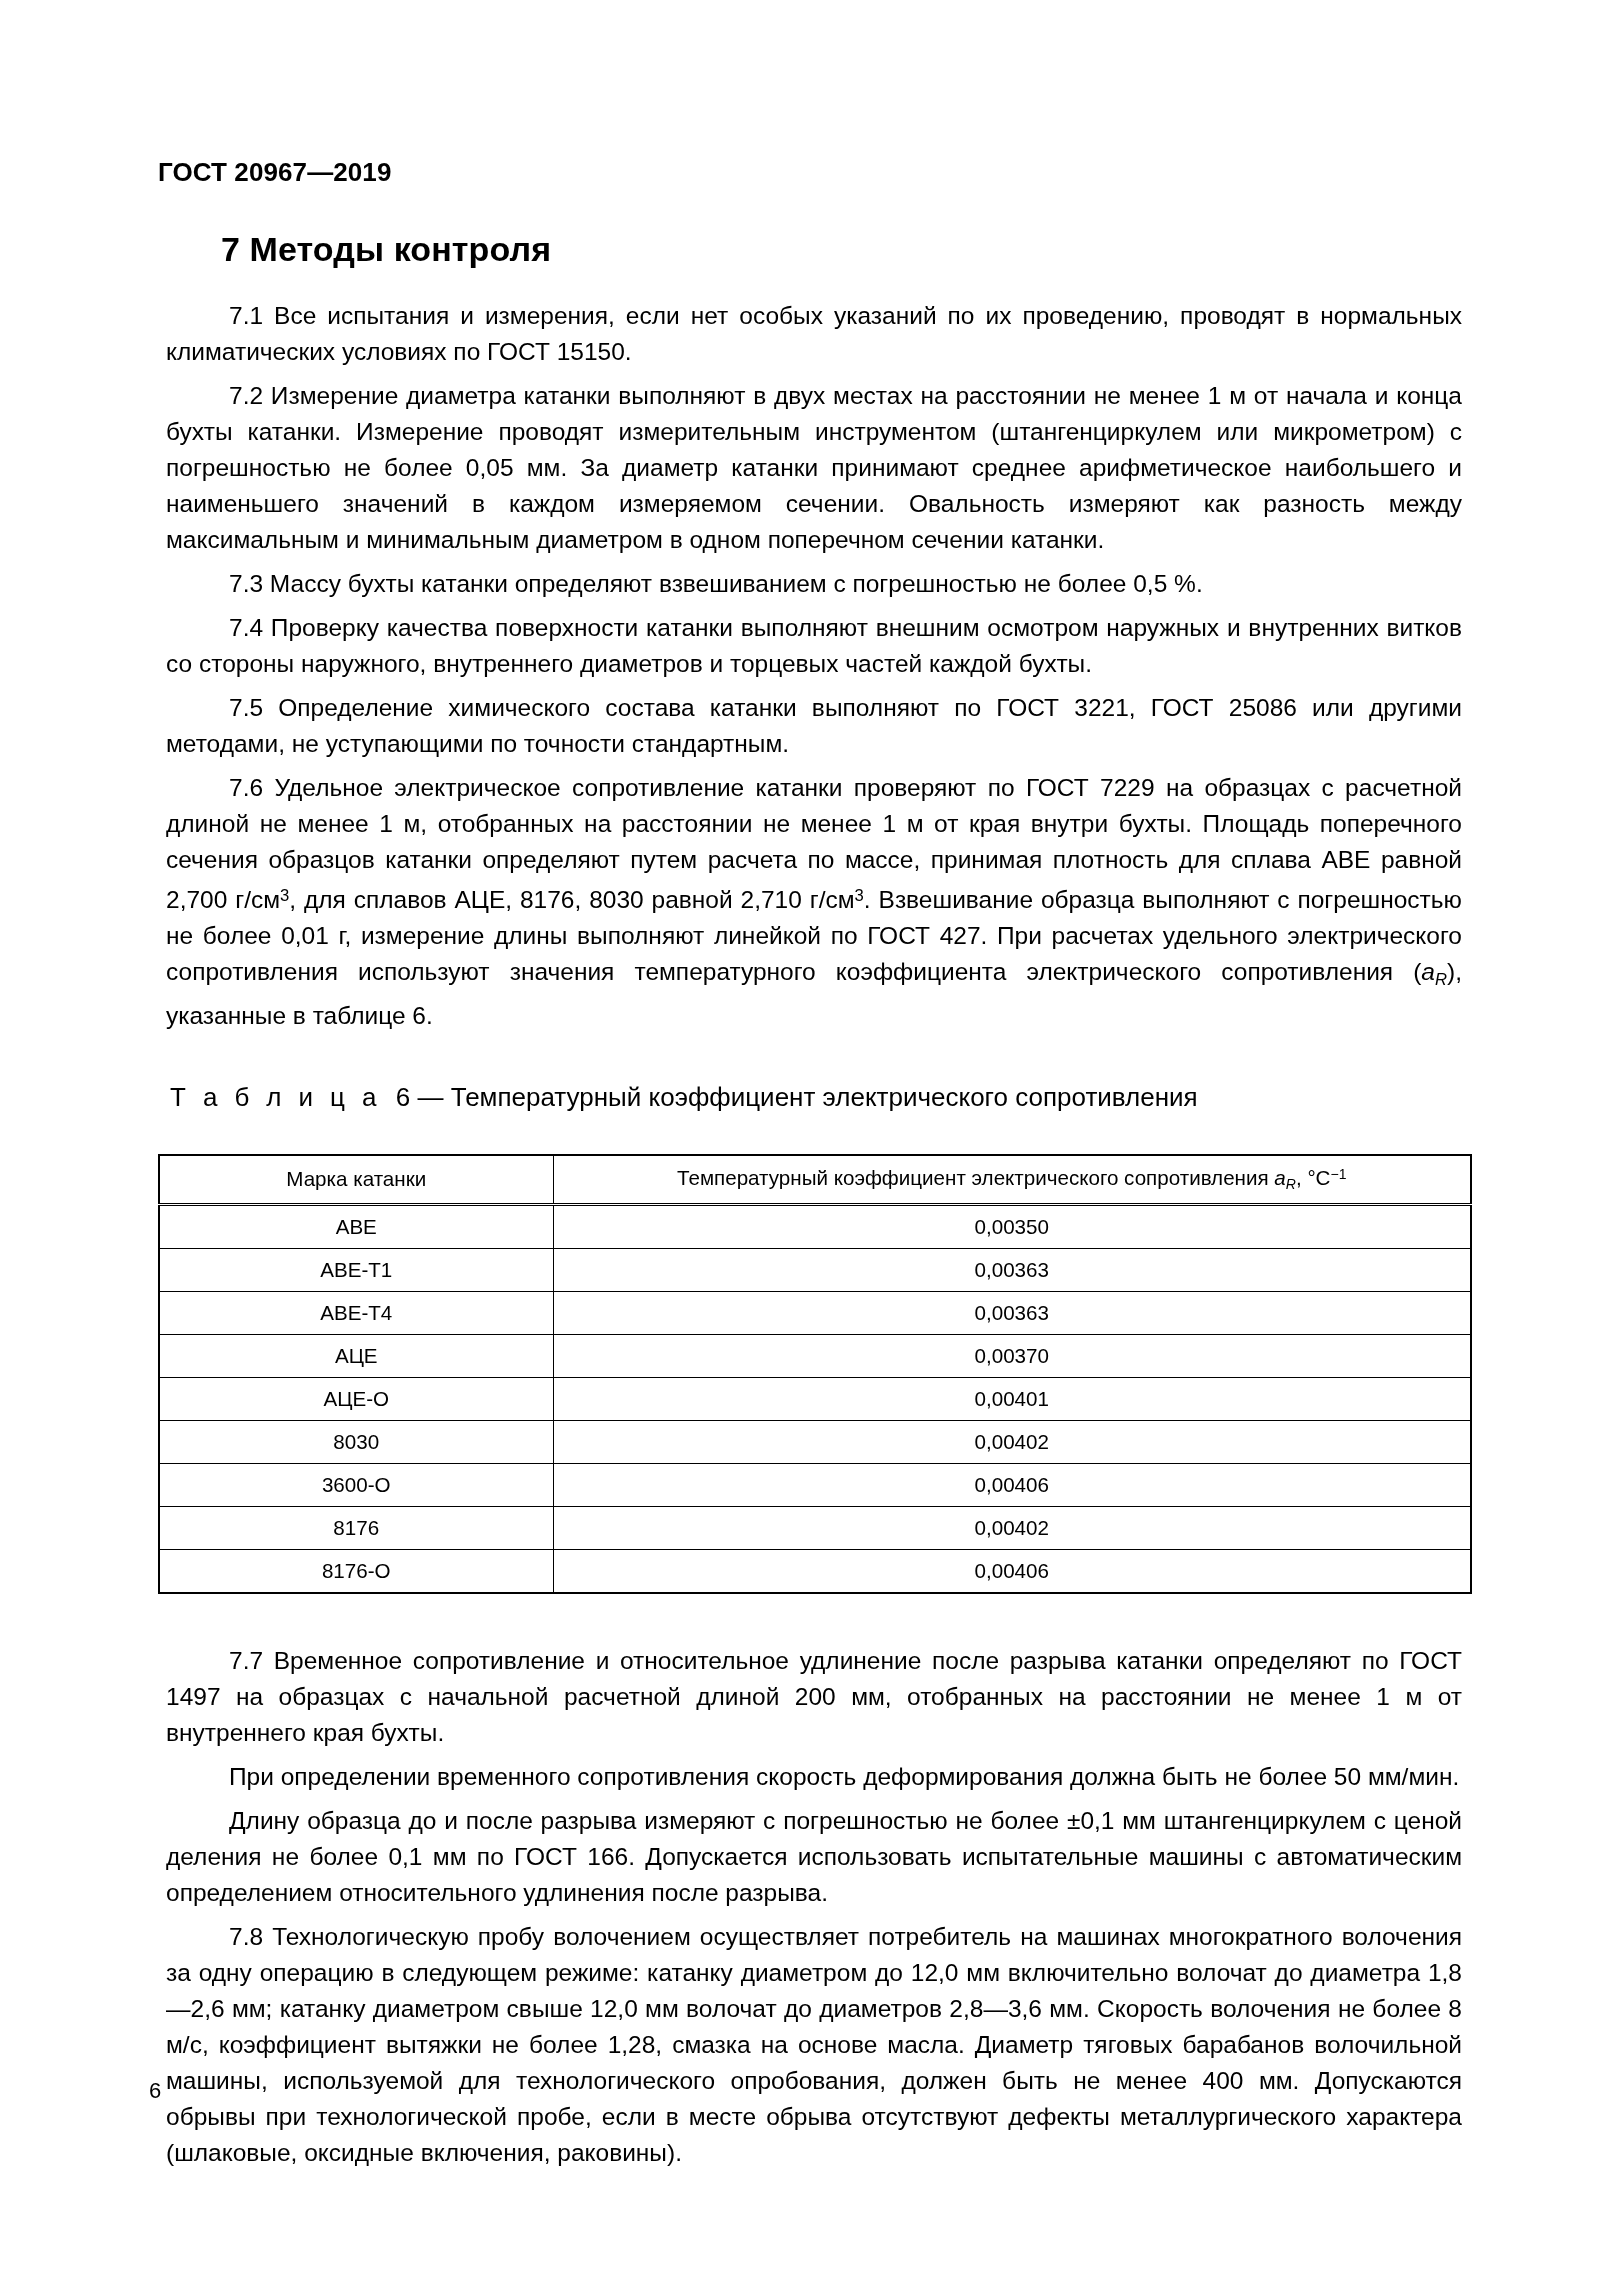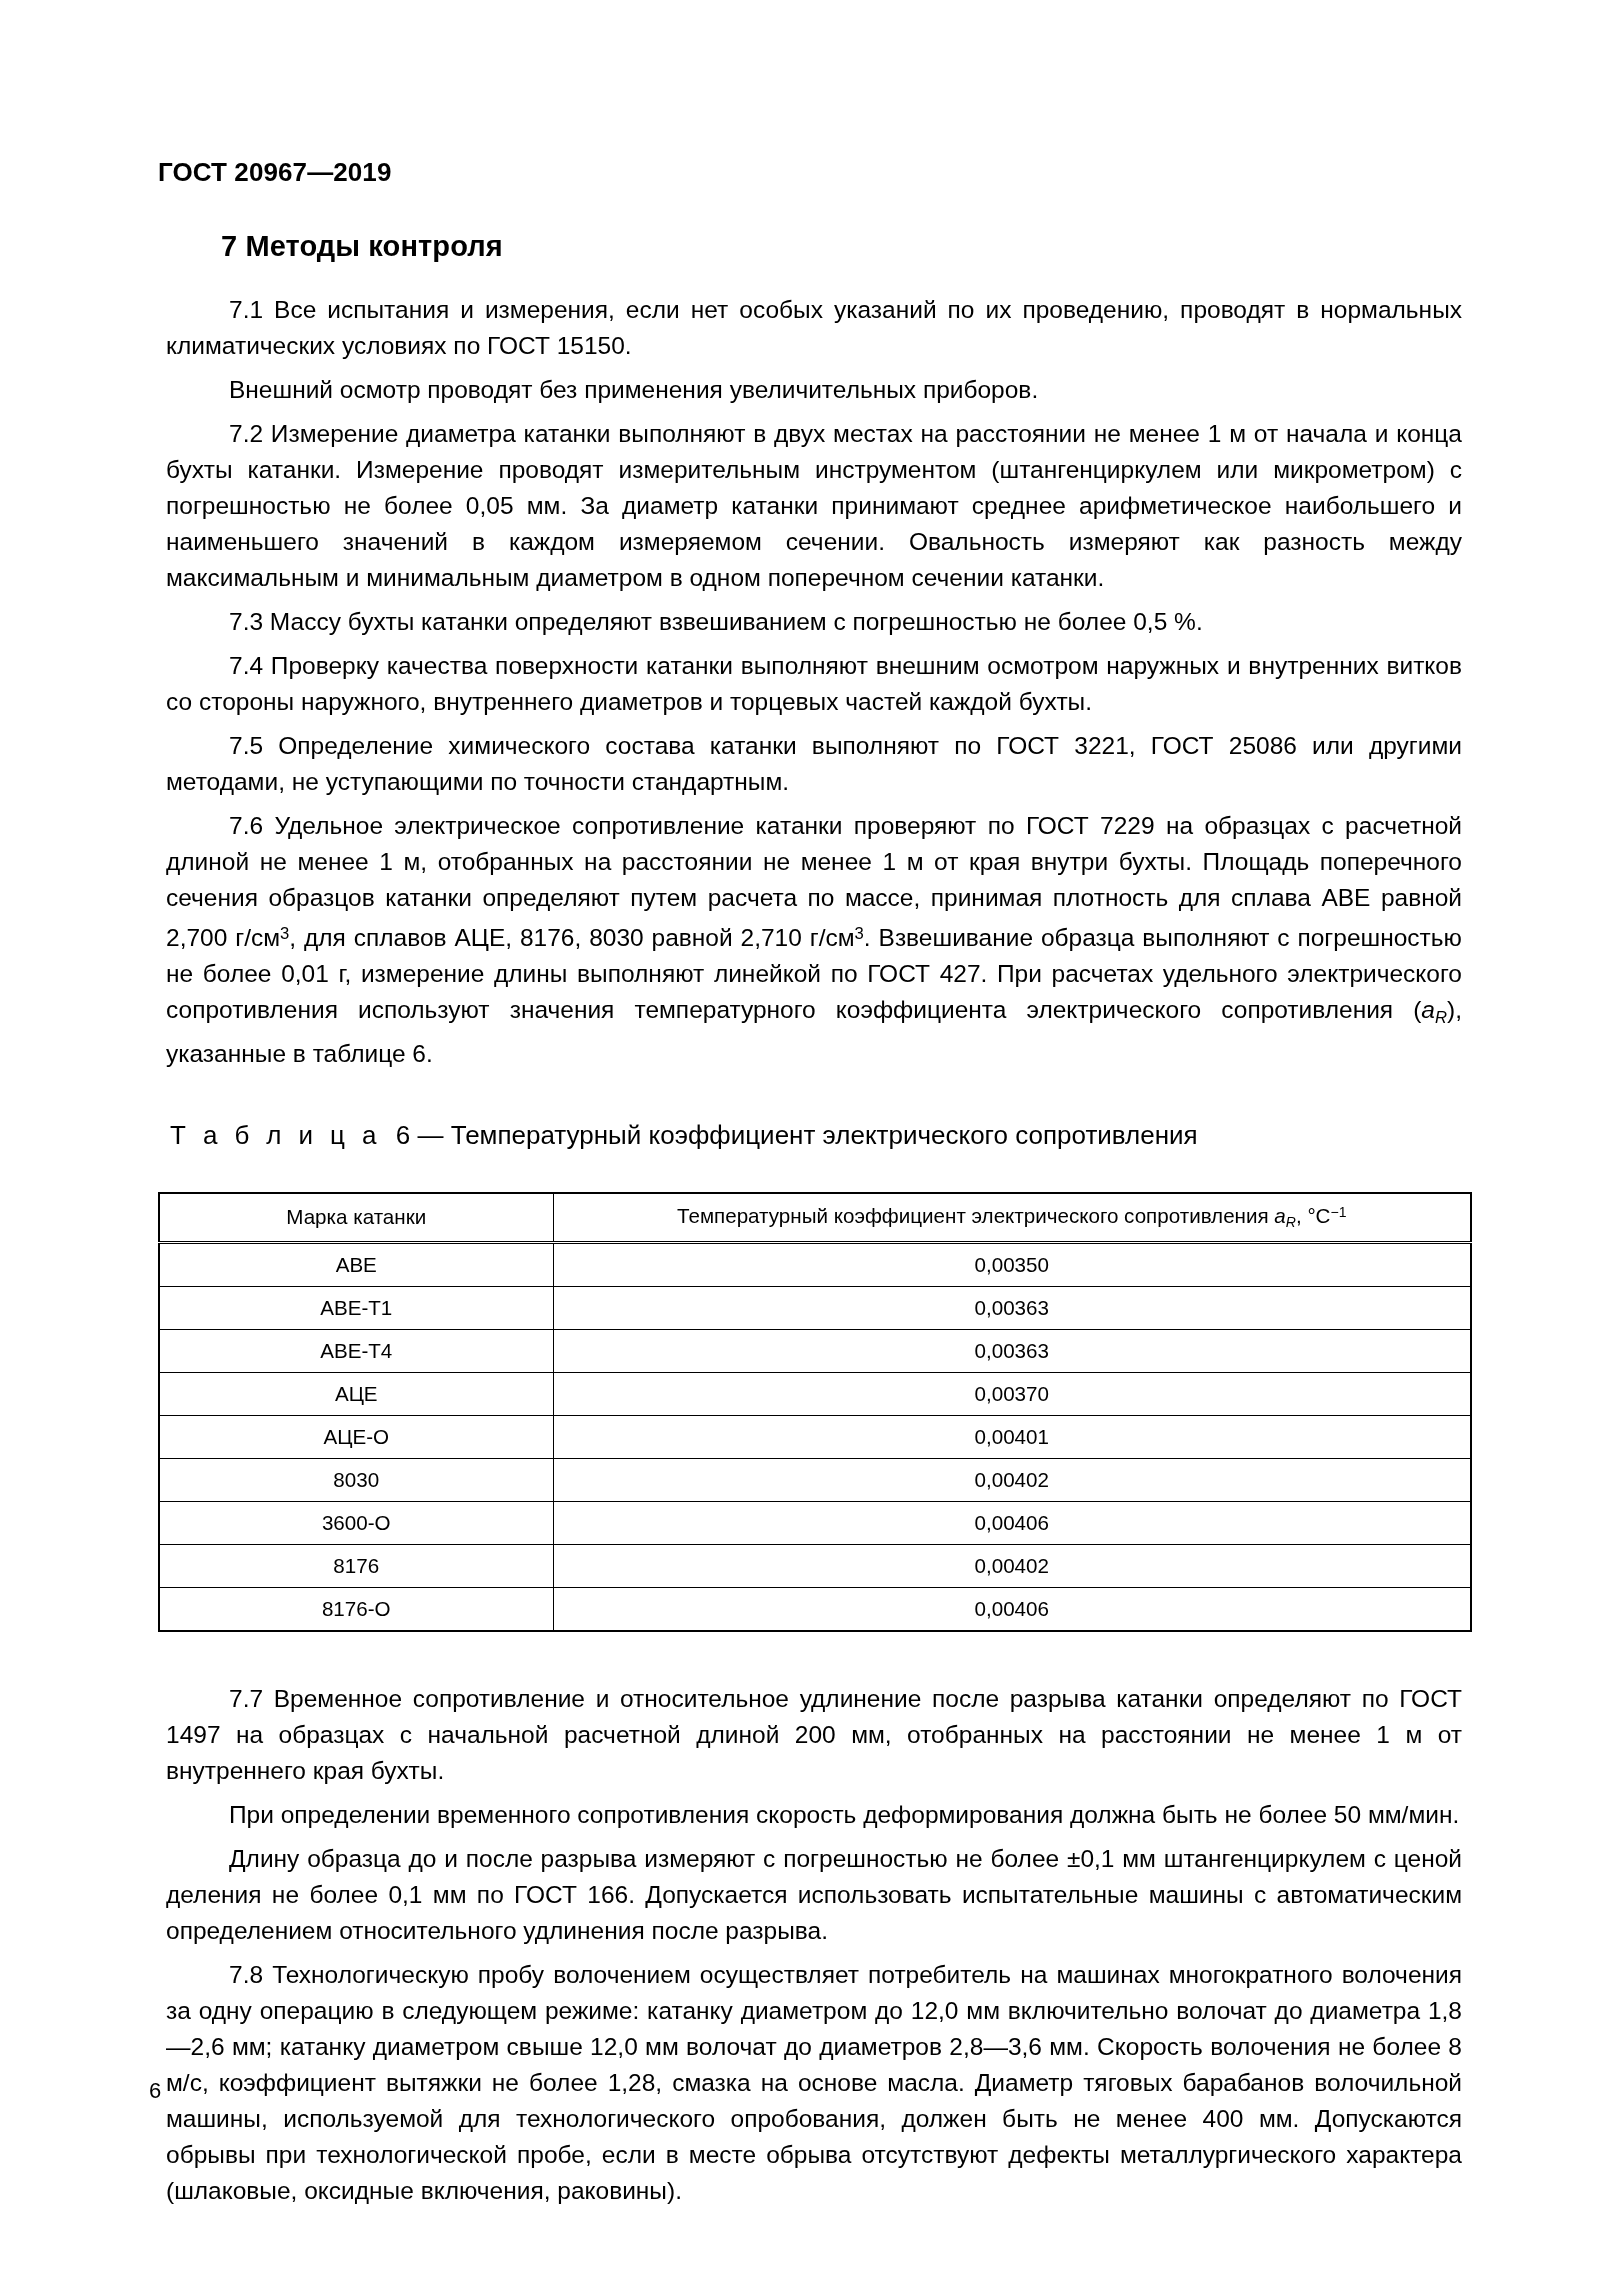--- a/index.html
+++ b/index.html
@@ -32,21 +32,21 @@
 
   
   .content {
     position: absolute;
     left: 158px;
     top: 230px;
     width: 1312px;
   }
 
   h2.section-title {
-    font-size: 29px;
+    font-size: 34px;
     font-weight: bold;
     margin: 0 0 29px 63px;
     letter-spacing: 0.1px;
   }
 
   p.para {
     font-size: 24.5px;
     line-height: 36px;
     margin: 8px;
     text-align: justify;
@@ -123,21 +123,20 @@
 
 <div class="page">
 
   <div class="doc-header">ГОСТ 20967—2019</div>
 
   <div class="content">
 
     <h2 class="section-title">7  Методы контроля</h2>
 
     <p class="para">7.1  Все испытания и измерения, если нет особых указаний по их проведению, проводят в нормальных климатических условиях по ГОСТ 15150.</p>
-    <p class="para">Внешний осмотр проводят без применения увеличительных приборов.</p>
     <p class="para">7.2  Измерение диаметра катанки выполняют в двух местах на расстоянии не менее 1 м от начала и конца бухты катанки. Измерение проводят измерительным инструментом (штангенциркулем или микрометром) с погрешностью не более 0,05 мм. За диаметр катанки принимают среднее арифметическое наибольшего и наименьшего значений в каждом измеряемом сечении. Овальность измеряют как разность между максимальным и минимальным диаметром в одном поперечном сечении катанки.</p>
     <p class="para">7.3  Массу бухты катанки определяют взвешиванием с погрешностью не более 0,5 %.</p>
     <p class="para">7.4  Проверку качества поверхности катанки выполняют внешним осмотром наружных и внутренних витков со стороны наружного, внутреннего диаметров и торцевых частей каждой бухты.</p>
     <p class="para">7.5  Определение химического состава катанки выполняют по ГОСТ 3221, ГОСТ 25086 или другими методами, не уступающими по точности стандартным.</p>
 
     <p class="para"><span>7.6  Удельное электрическое сопротивление катанки проверяют по ГОСТ 7229 на образцах с расчетной длиной не менее 1 м, отобранных на расстоянии не менее 1 м от края внутри бухты. Площадь поперечного сечения образцов катанки определяют путем расчета по массе, принимая плотность для сплава АВЕ равной 2,700 г/см</span><sup>3</sup><span>, для сплавов АЦЕ, 8176, 8030 равной 2,710 г/см</span><sup>3</sup><span>. Взвешивание образца выполняют с погрешностью не более 0,01 г, измерение длины выполняют линейкой по ГОСТ 427. При расчетах удельного электрического сопротивления используют значения температурного коэффициента электрического сопротивления (</span><span class="ital">a</span><sub class="ital">R</sub><span>), указанные в таблице 6.</span></p>
 
     <div class="gap-md"></div>
 
     <p class="table-caption"><span class="sp">Т а б л и ц а</span>&nbsp; <span>6</span> <span>—</span> <span>Температурный коэффициент электрического сопротивления</span></p>

